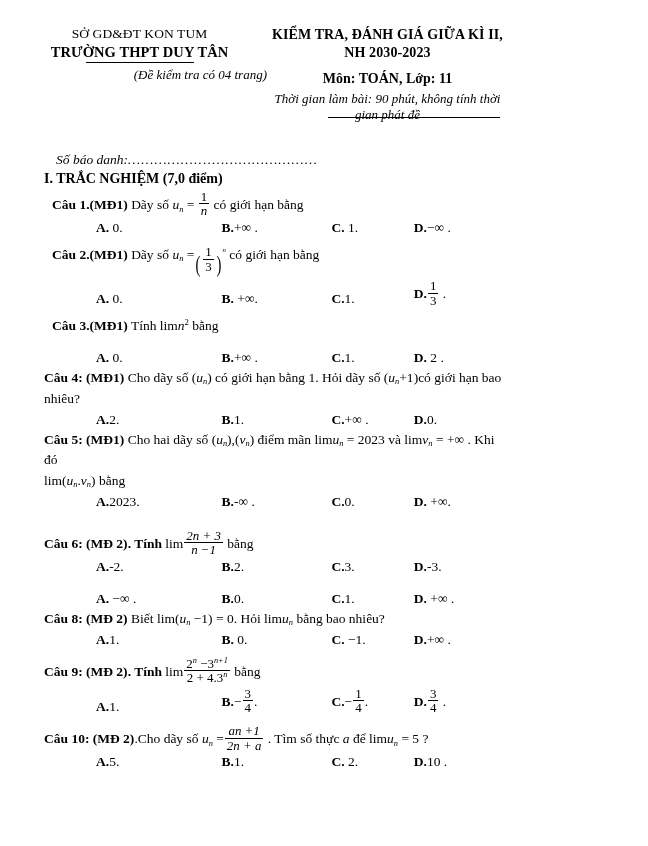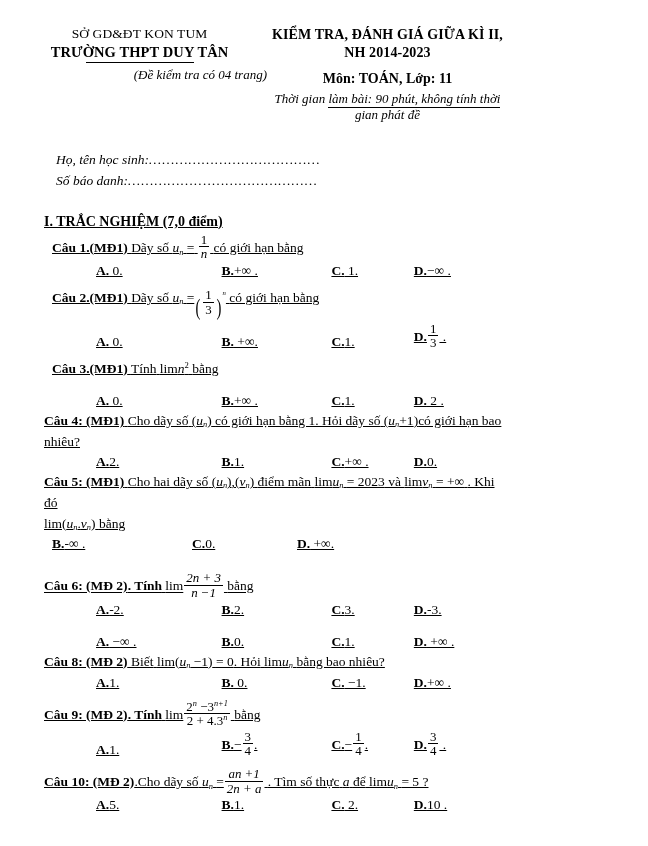--- a/index.html
+++ b/index.html
@@ -73,21 +73,21 @@
     margin-top: 8px;
   }
   .hdr-time {
     font-style: italic;
     font-size: 13px;
     margin-top: 3px;
   }
   .hdr-time u {
     text-decoration: none;
     border-bottom: 1px solid #000;
-    padding-bottom: 1px;
+    padding-bottom: 11px;
   }
 
   
   .info-row {
     display: flex;
     flex-direction: row;
     align-items: flex-start;
     margin-top: 26px;
     padding: 0 12px 0 56px;
   }
@@ -112,22 +112,20 @@
     padding: 4px 13px 5px 13px;
     font-weight: bold;
     font-size: 14.5px;
     letter-spacing: 0.2px;
     white-space: nowrap;
   }
 
   
   .content {
     padding: 0 12px 0 44px;
-    margin-top: 22px;
-    text-decoration: underline;
   }
   .section-head {
     font-weight: bold;
     font-size: 14px;
     margin-bottom: 3px;
   }
 
   .q {
     margin-top: 2px;
   }
@@ -219,29 +217,28 @@
 <div class="page">
 
   <div class="header">
     <div class="hdr-left">
       <div class="hdr-line-1">SỞ GD&amp;ĐT KON TUM</div>
       <div class="hdr-line-2">TRƯỜNG THPT DUY TÂN</div>
       <div class="short-rule"></div>
       <div class="hdr-paren">(Đề kiểm tra có 04 trang)</div>
     </div>
     <div class="hdr-right">
-      <div class="hdr-title">KIỂM TRA, ĐÁNH GIÁ GIỮA KÌ II, NH 2014-2023</div>
+      <div class="hdr-title">KIỂM TRA, ĐÁNH GIÁ GIỮA KÌ II, NH 2030-2023</div>
       <div class="hdr-sub">Môn: TOÁN,  Lớp: 11</div>
       <div class="hdr-time"><span>Thời gian </span><u>làm bài: 90 phút, không tính thời</u><span> gian phát đề</span></div>
     </div>
   </div>
 
   <div class="info-row">
     <div class="info-left">
-      <div><span>Họ, tên học sinh:</span><span class="dots">…………………………………</span></div>
       <div><span>Số báo danh:</span><span class="dots">……………....……………………</span></div>
     </div>
   </div>
 
   <div class="content">
 
     <div class="section-head">I. TRẮC NGHIỆM (7,0 điểm)</div>
 
     <div class="q">
       <div class="q-stem">
@@ -321,20 +318,21 @@
         <span class="lim">lim</span><span class="mi">u</span><span class="sub">n</span>
         <span>= 2023</span><span> và </span><span class="lim">lim</span><span class="mi">v</span><span class="sub">n</span>
         <span>= +∞</span>
         <span>. Khi đó</span>
       </div>
       <div class="q-stem nopad">
         <span class="lim">lim</span><span class="paren">(<span class="mi">u</span><span class="sub">n</span>.<span class="mi">v</span><span class="sub">n</span>)</span>
         <span>bằng</span>
       </div>
       <div class="opts">
+        <span class="opt opt-a"><b>A.</b><span>2023.</span></span>
         <span class="opt opt-b"><b>B.</b><span>-∞ .</span></span>
         <span class="opt opt-c"><b>C.</b><span>0.</span></span>
         <span class="opt opt-d"><b>D.</b><span> +∞.</span></span>
       </div>
     </div>
 
     <div class="gap-lg"></div>
 
     <div class="q">
       <div class="q-stem nopad">

